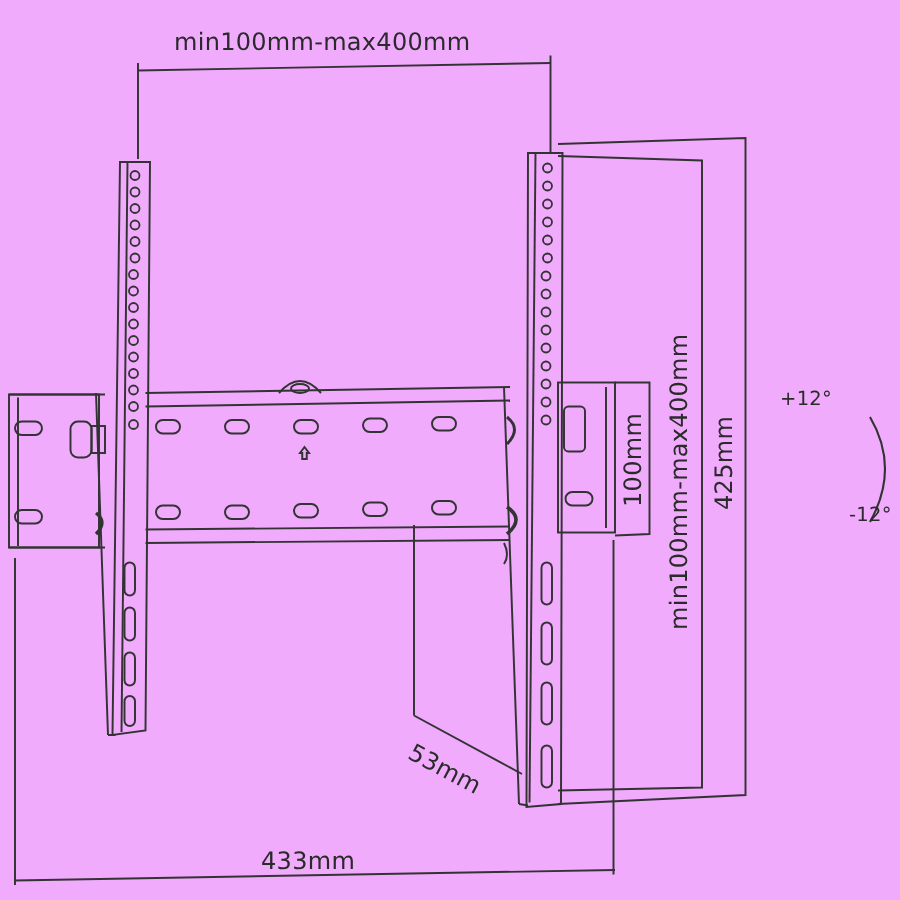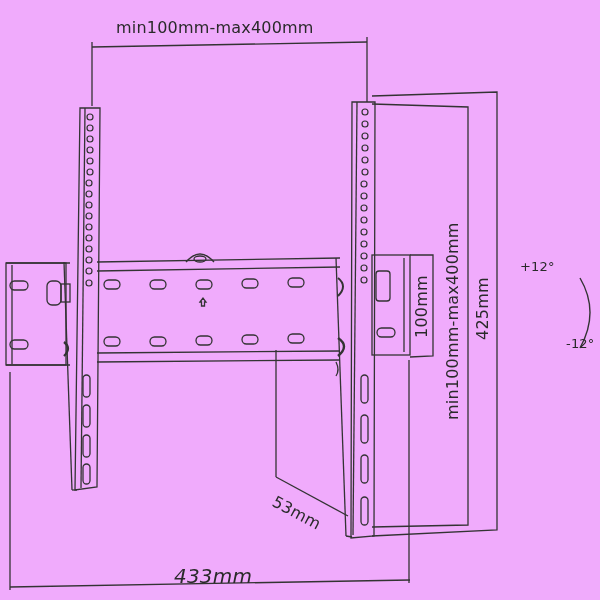--- a/index.html
+++ b/index.html
@@ -153,16 +153,16 @@
   </g>
 
   <path d="M580 278 Q600 312 580 348" stroke-width="1.4"></path>
 </svg>
 
 <span class="lbl" style="left:116px;top:18px;font-size:16px;">min100mm-max400mm</span>
 <span class="lbl rot" style="left:443px;top:420px;transform:rotate(-90deg);font-size:16px;">min100mm-max400mm</span>
 <span class="lbl rot" style="left:473px;top:340px;transform:rotate(-90deg);font-size:16px;">425mm</span>
 <span class="lbl rot" style="left:412px;top:338px;transform:rotate(-90deg);font-size:16px;">100mm</span>
 <span class="lbl" style="left:278px;top:492px;transform:rotate(28deg);transform-origin:left top;font-size:16px;">53mm</span>
-<span class="lbl" style="left:174px;top:564px;font-size:20px;font-style:italic;">433mm</span>
+<span class="lbl" style="left:174px;top:564px;font-size:16px;">433mm</span>
 <span class="lbl" style="left:520px;top:259px;">+12°</span>
 <span class="lbl" style="left:524px;top:336px;margin-left:42px;">-12°</span>
 </div>
 
 </body></html>

